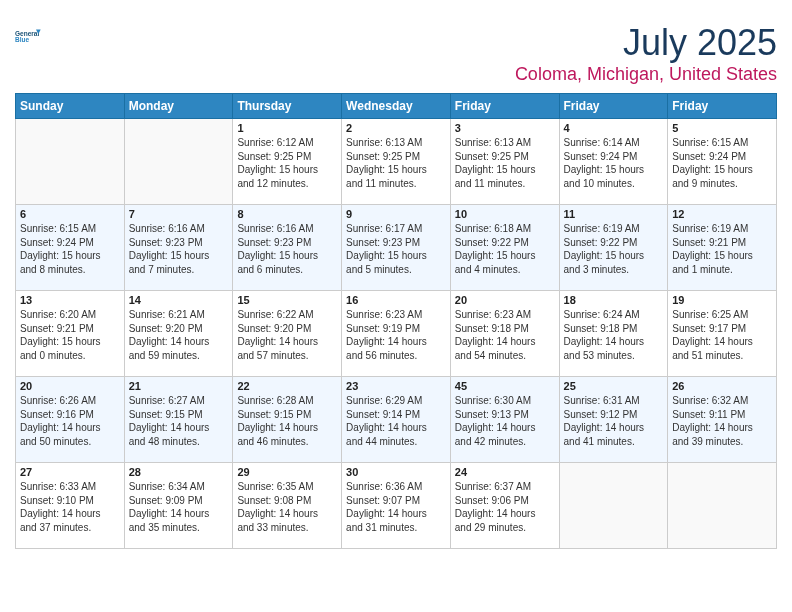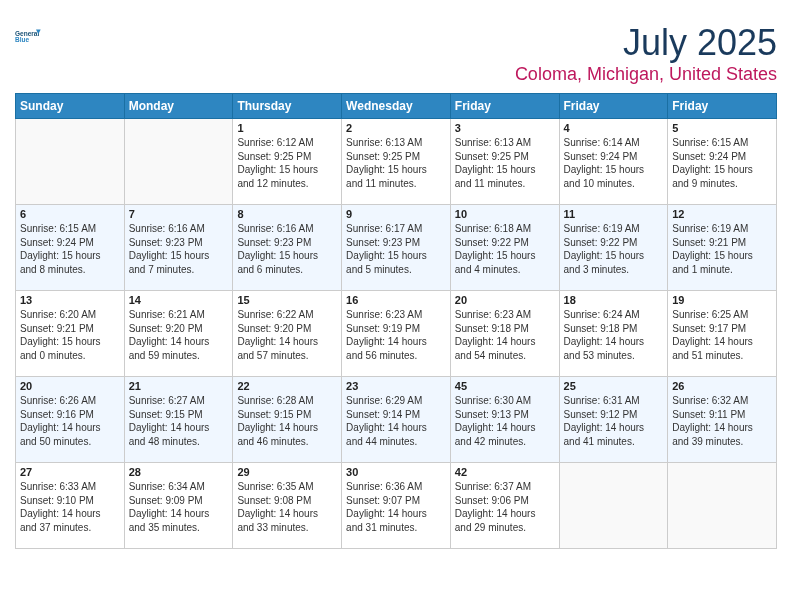--- a/index.html
+++ b/index.html
@@ -239,21 +239,21 @@
           </td>
           <td>
             <div class="day-num">29</div>
             <div class="day-info">Sunrise: 6:35 AM<br>Sunset: 9:08 PM<br>Daylight: 14 hours and 33 minutes.</div>
           </td>
           <td>
             <div class="day-num">30</div>
             <div class="day-info">Sunrise: 6:36 AM<br>Sunset: 9:07 PM<br>Daylight: 14 hours and 31 minutes.</div>
           </td>
           <td>
-            <div class="day-num">42</div>
+            <div class="day-num">24</div>
             <div class="day-info">Sunrise: 6:37 AM<br>Sunset: 9:06 PM<br>Daylight: 14 hours and 29 minutes.</div>
           </td>
           <td class="empty"></td>
           <td class="empty"></td>
         </tr>
       </tbody>
   </table>
 </div>
 
 </body></html>

